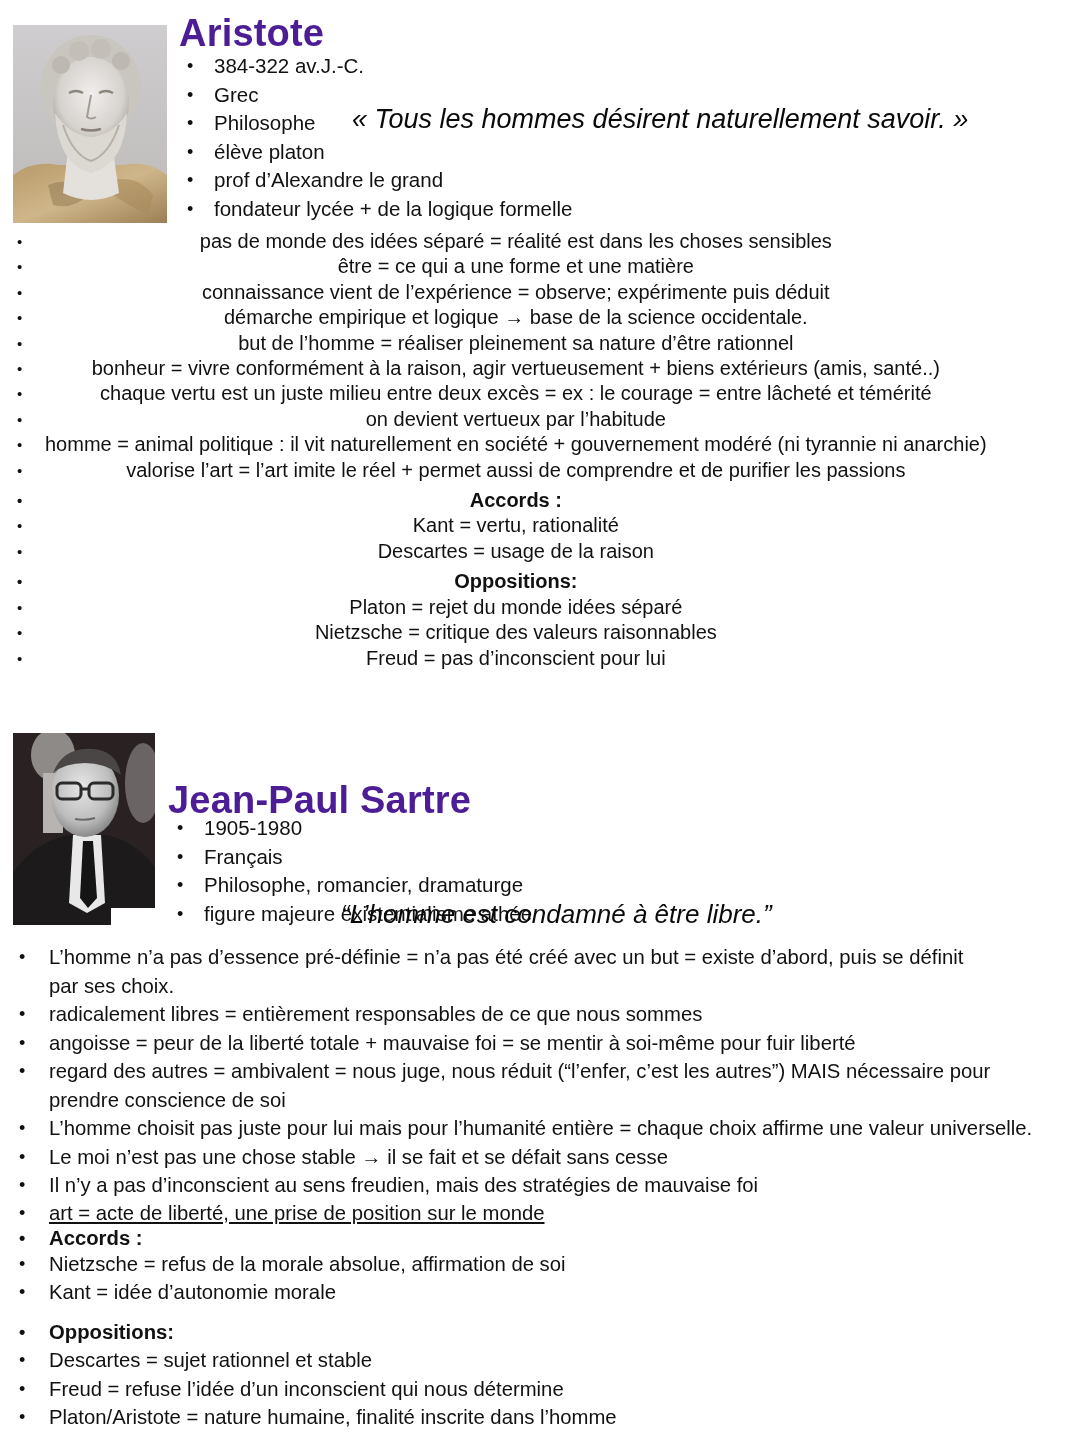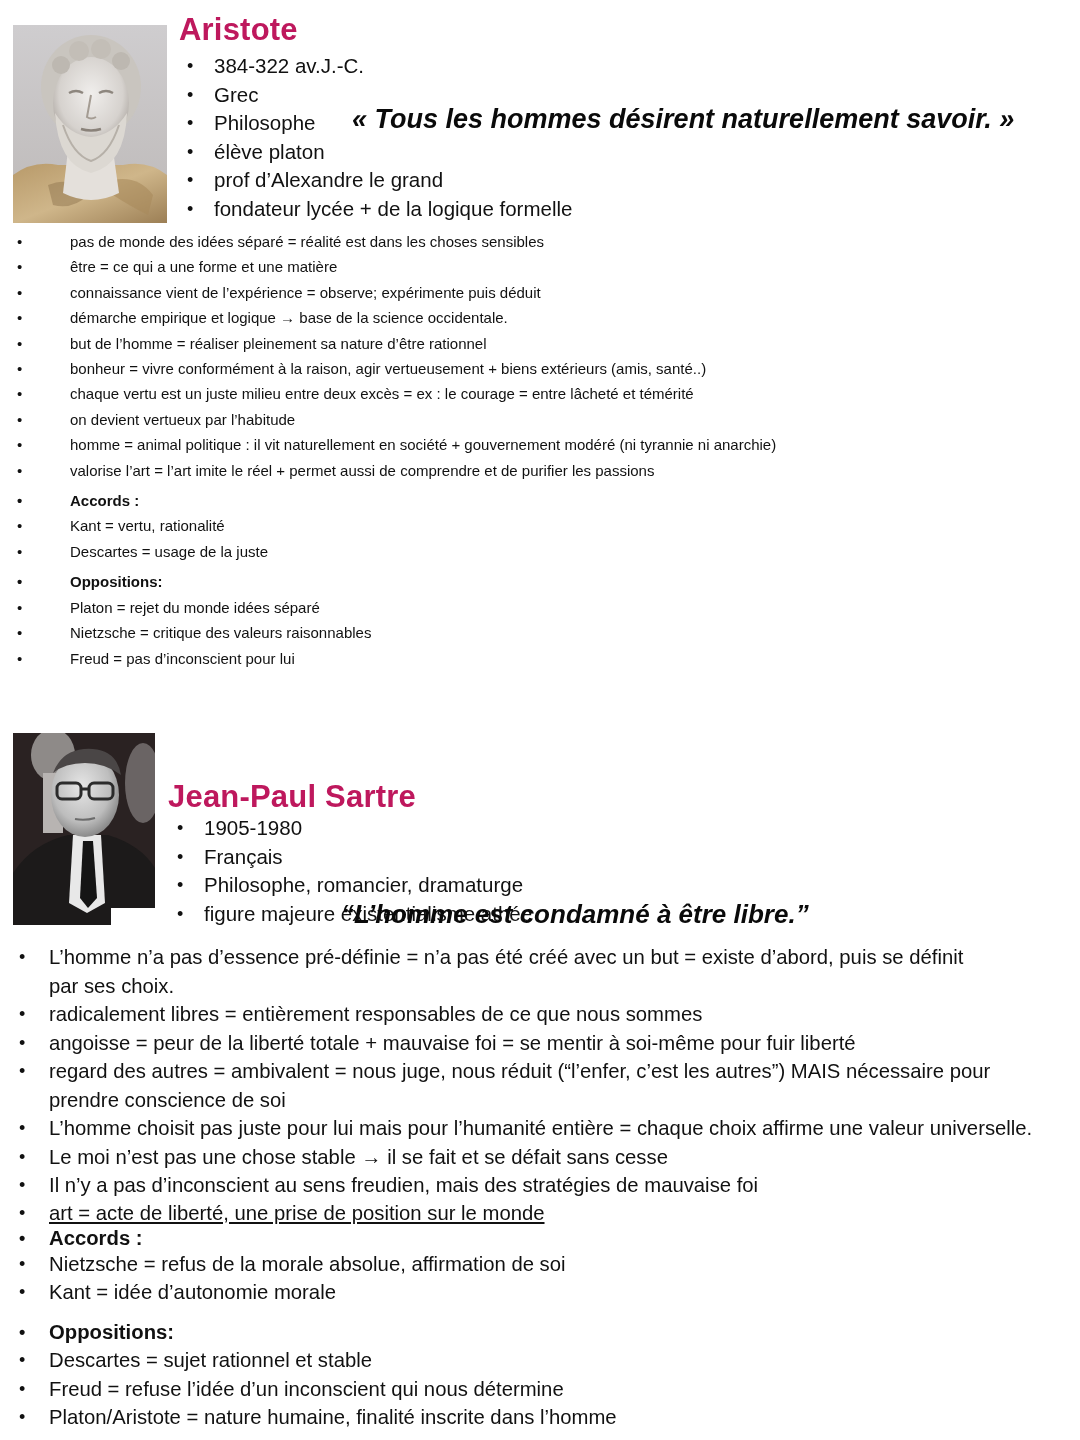--- a/index.html
+++ b/index.html
@@ -4,36 +4,36 @@
 <style>
   * { box-sizing: border-box; margin: 0; padding: 0; }
   html, body { width: 1080px; height: 1440px; background: #ffffff; overflow: hidden; }
   body { position: relative; font-family: "Liberation Sans", sans-serif; color: #111111; }
 
   
   .portrait { position: absolute; overflow: hidden; }
   .portrait svg { display: block; width: 100%; height: 100%; }
 
   
-  .name-title { position: absolute; font-weight: bold; font-size: 31px; line-height: 1; color: #be185d; letter-spacing: 0.2px; }
+  .name-title { position: absolute; font-weight: bold; font-size: 38px; line-height: 1; color: #4c1d95; letter-spacing: 0.2px; }
 
   
   .id-list { position: absolute; list-style: none; }
   .id-list li { position: relative; font-size: 20.5px; line-height: 28.5px; padding-left: 36px; white-space: nowrap; }
   .id-list li::before { content: "•"; position: absolute; left: 9px; top: 0; font-size: 18px; }
 
   
-  .quote { position: absolute; font-weight: bold; font-style: italic; white-space: nowrap; color: #0a0a0a; }
+  .quote { position: absolute; font-weight: normal; font-style: italic; white-space: nowrap; color: #0a0a0a; }
 
   
   .body-list { position: absolute; list-style: none; }
   .body-list li { position: relative; white-space: nowrap; }
   .body-list li::before { content: "•"; position: absolute; top: 0; }
 
-  .aristo-body li { font-size: 15px; line-height: 25.4px; padding-left: 70px; }
+  .aristo-body li { font-size: 20px; line-height: 25.4px; padding-left: 45px; text-align: center; }
   .aristo-body li::before { left: 17px; font-size: 15px; }
 
   .sartre-body li { font-size: 20.3px; line-height: 28.5px; padding-left: 49px; }
   .sartre-body li::before { left: 19px; font-size: 18px; }
   .sartre-body li.wrap { white-space: normal; width: 964px; padding-right: 0; }
 
   .heading-item { font-weight: bold; }
   .gap-top { margin-top: 5px; }
   .gap-top-lg { margin-top: 11px; }
 </style>
@@ -109,21 +109,21 @@
     <li>démarche empirique et logique → base de la science occidentale.</li>
     <li>but de l’homme = réaliser pleinement sa nature d’être rationnel</li>
     <li>bonheur =  vivre conformément à la raison, agir vertueusement + biens extérieurs (amis, santé..)</li>
     <li>chaque vertu est un juste milieu entre deux excès = ex : le courage = entre lâcheté et témérité</li>
     <li>on devient vertueux par l’habitude</li>
     <li>homme = animal politique : il vit naturellement en société + gouvernement modéré (ni tyrannie ni anarchie)</li>
     <li>valorise l’art =  l’art imite le réel + permet aussi de comprendre et de purifier les passions</li>
 
     <li class="heading-item gap-top">Accords :</li>
     <li>Kant = vertu, rationalité</li>
-    <li>Descartes = usage de la juste</li>
+    <li>Descartes = usage de la raison</li>
 
     <li class="heading-item gap-top">Oppositions:</li>
     <li>Platon = rejet du monde idées séparé</li>
     <li>Nietzsche = critique des valeurs raisonnables</li>
     <li>Freud = pas d’inconscient pour lui</li>
   </ul>
 </section>
 
 <section>
 

